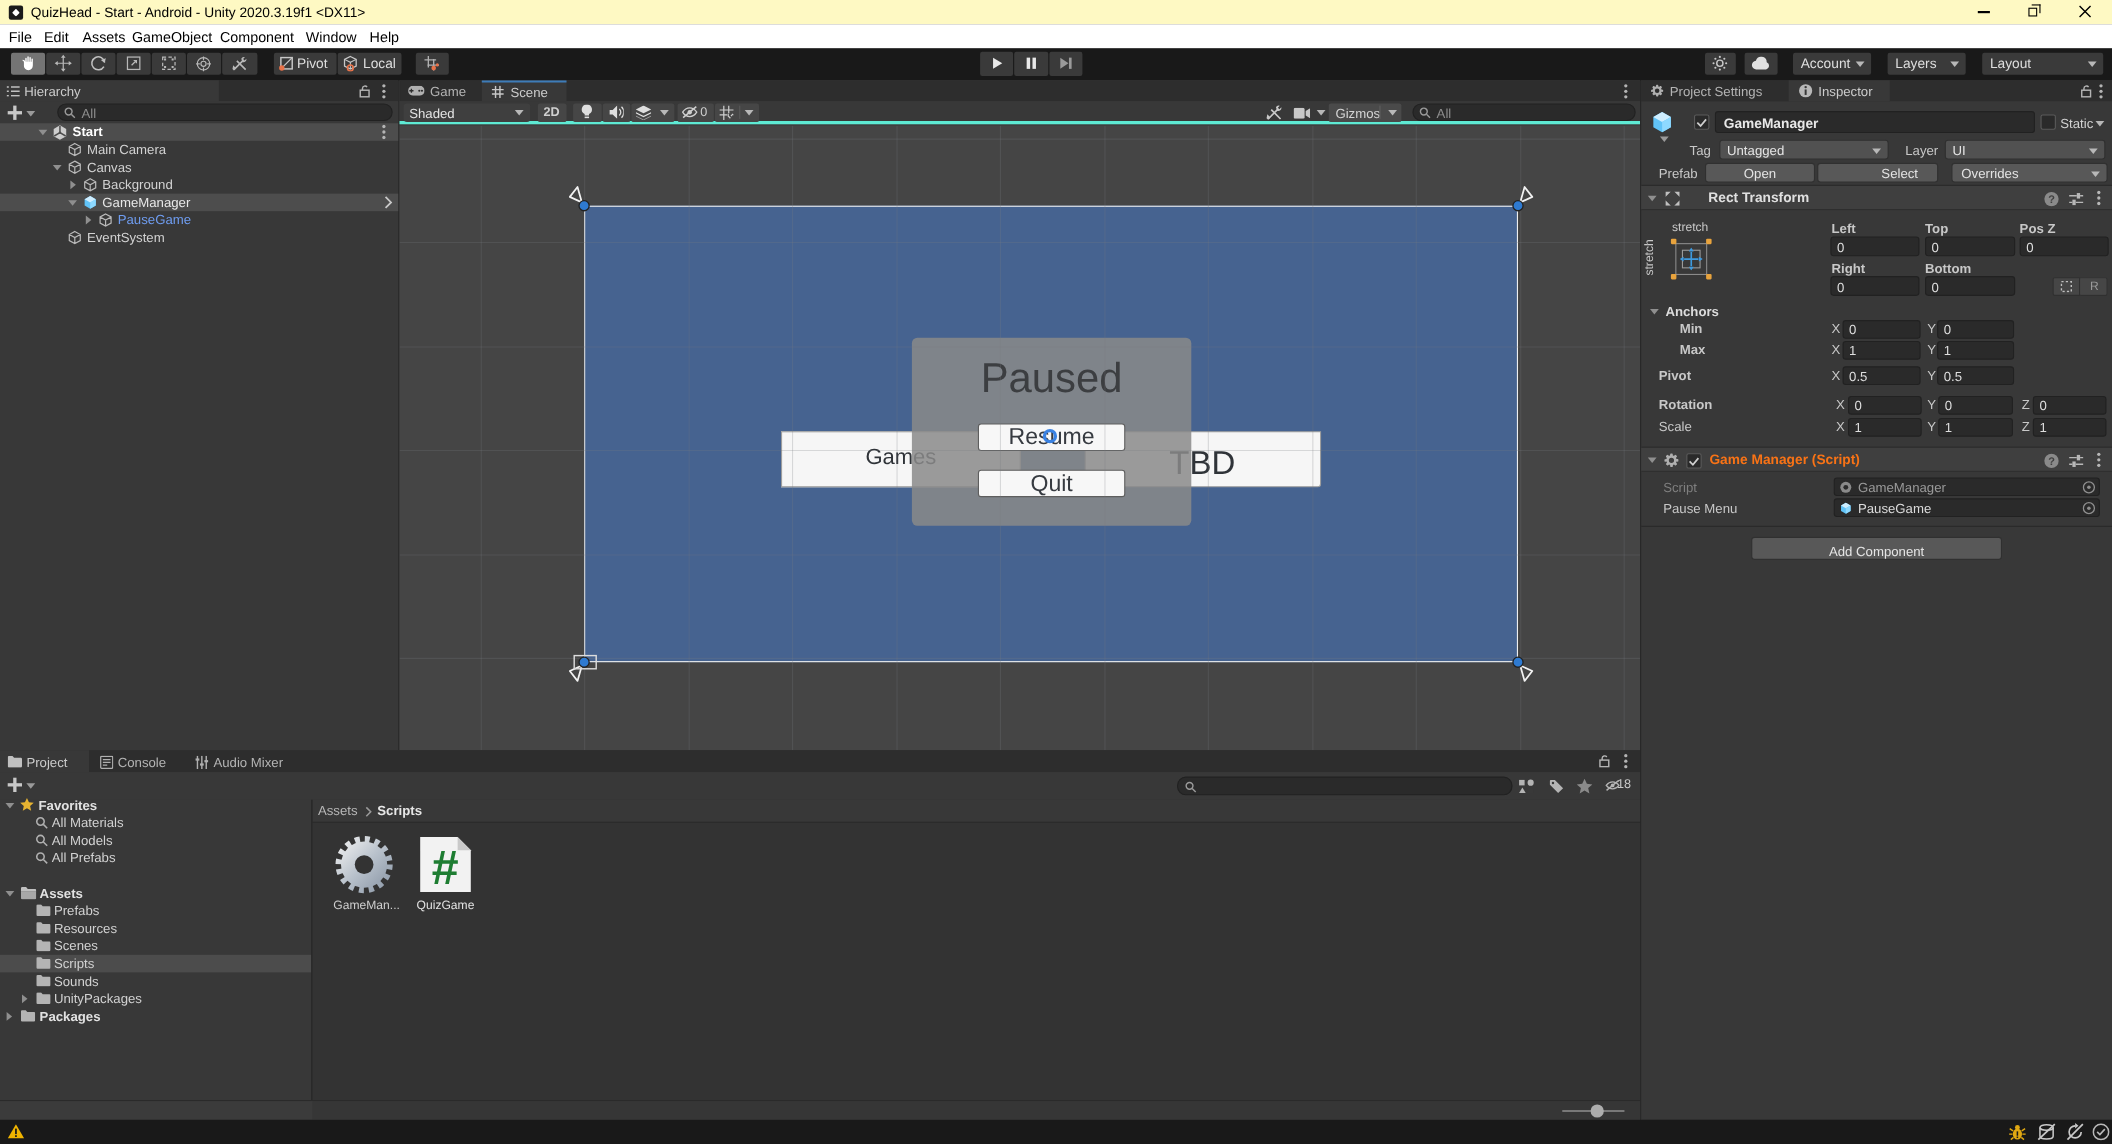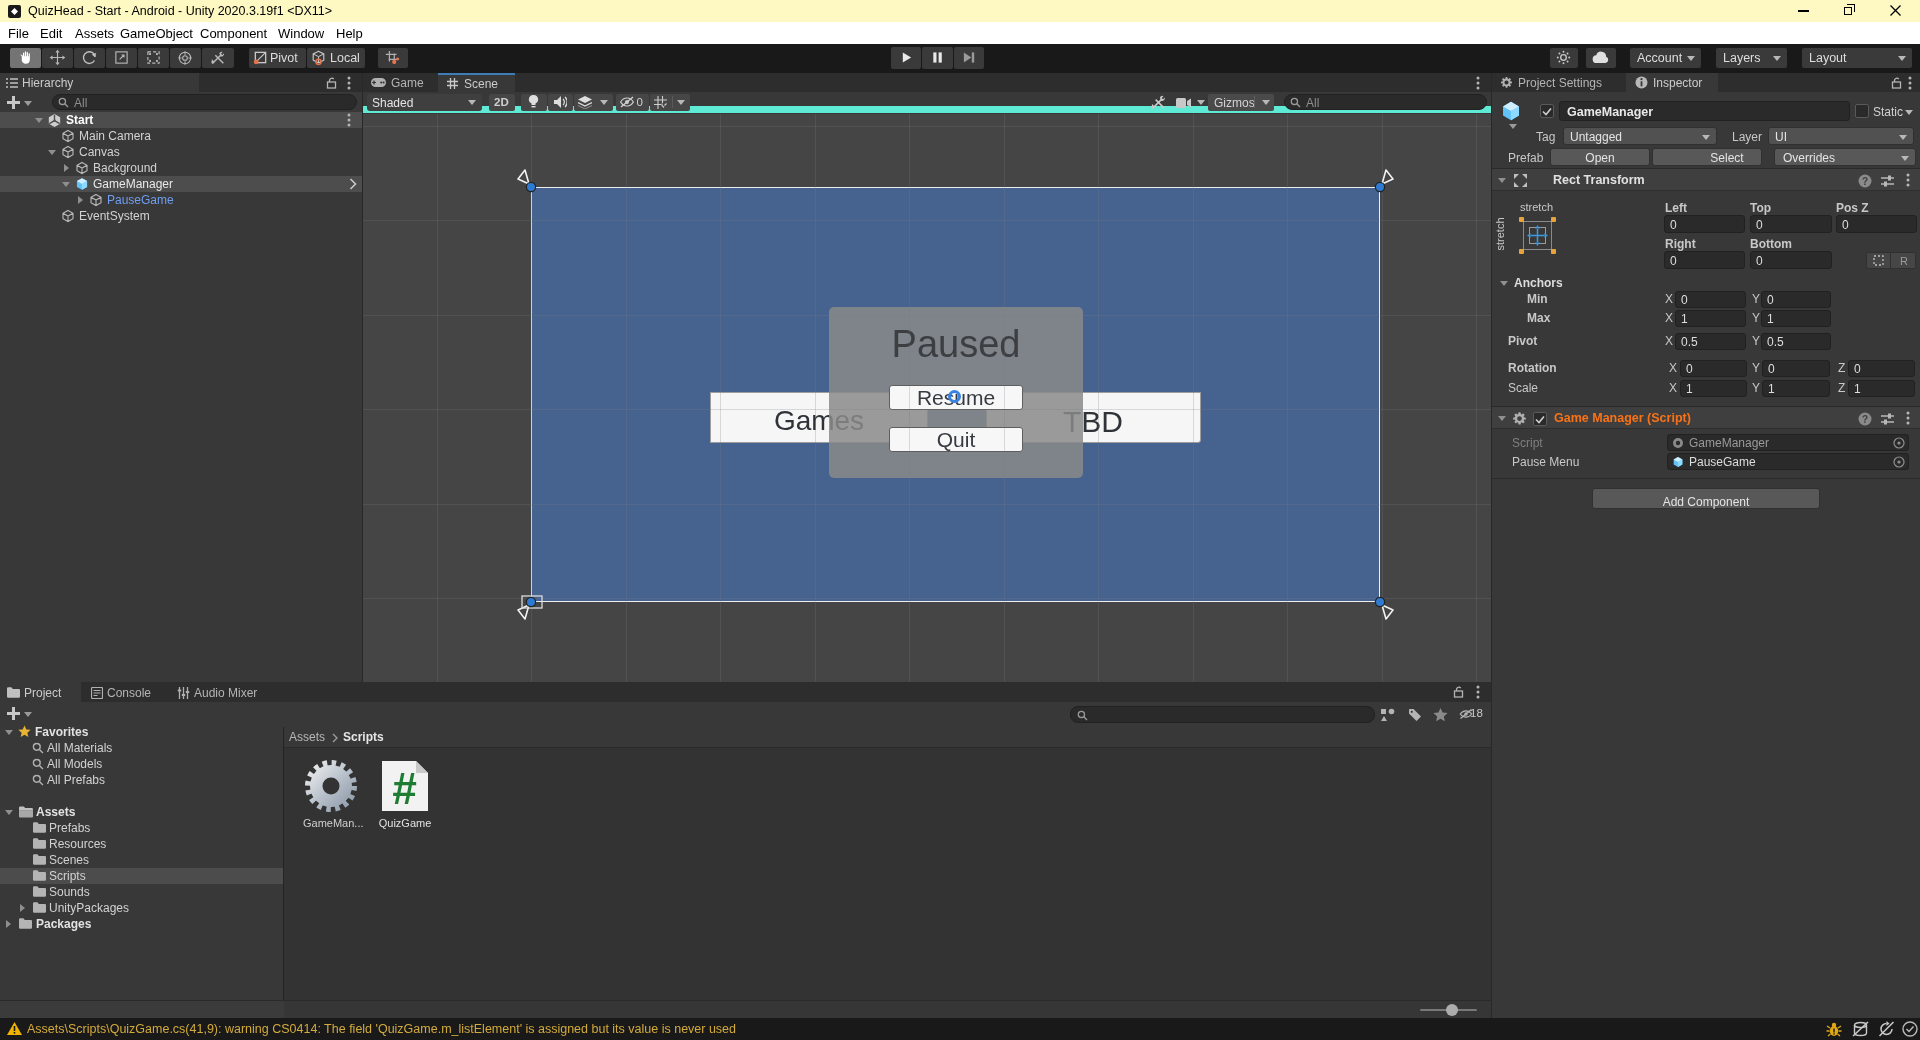--- a/index.html
+++ b/index.html
@@ -312,21 +312,21 @@
     </div>
     <svg width="4" height="14" style="position:absolute;left:1113px;top:3px;" viewBox="0 0 4 14">
         <g fill="#b4b4b4">
           <circle cx="2" cy="2" r="1.5"></circle>
           <circle cx="2" cy="7" r="1.5"></circle>
           <circle cx="2" cy="12" r="1.5"></circle>
         </g>
       </svg>
   </div>
 
-  <div class="abs" style="left:0;top:19px;width:1128px;height:21px;background:#383838;border-bottom:7px solid #5eead4;">
+  <div class="abs" style="left:0;top:19px;width:1128px;height:21px;background:#383838;border-bottom:3px solid #5eead4;">
     <div class="ddown" style="left:4px;top:2px;width:115px;height:17px;background:#3f3f3f;border:none;">
       <span style="position:absolute;left:5px;top:2px;">Shaded</span>
         <div class="caret" style="right:6px;top:6px;"></div>
     </div>
     <div class="abs" style="left:126px;top:2px;width:26px;height:17px;background:#464646;border-radius:2px;color:#cfcfcf;font-size:11.5px;font-weight:bold;">
         <span style="position:absolute;left:5px;top:2px;">2D</span>
       </div>
     <div class="abs" style="left:158px;top:2px;width:26px;height:17px;background:#464646;border-radius:2px;">
       <svg width="11" height="14" style="margin:1px 0 0 7px" viewBox="0 0 11 14">
           <path d="M5.5 0a4.5 4.5 0 0 1 2 8.6V10h-4V8.6A4.5 4.5 0 0 1 5.5 0z" fill="#dedede"></path>
@@ -390,21 +390,21 @@
     </div>
   </div>
 
   <div class="abs" id="scontent" style="left:0;top:41px;width:1128px;height:568px;background:#454545;overflow:hidden;">
 
     <div class="abs" style="left:168px;top:73px;width:849px;height:415px;background:#466390;border:1.5px solid #eeeeee;"></div>
 
 
     <div class="abs" style="left:347px;top:278px;width:218px;height:51px;background:#f6f6f6;border:1px solid #9d9d9d;"></div>
     <div class="abs" style="left:623px;top:278px;width:215px;height:51px;background:#f6f6f6;border:1px solid #9d9d9d;border-radius:0 0 3px 0;"></div>
-    <div class="abs" style="left:386px;top:291px;width:140px;text-align:center;font-size:28px;color:#2f3338;">Games</div>
+    <div class="abs" style="left:386px;top:291px;width:140px;text-align:center;font-size:20px;color:#2f3338;">Games</div>
     <div class="abs" style="left:660px;top:291px;width:140px;text-align:center;font-size:30px;color:#2f3338;">TBD</div>
 
     <div class="abs" style="left:466px;top:193px;width:254px;height:171px;background:rgba(138,138,138,0.85);border-radius:5px;"></div>
     <div class="abs" style="left:466px;top:209px;width:254px;text-align:center;font-size:38px;color:#3c3e41;">Paused</div>
 
     <div class="abs" style="left:526px;top:271px;width:134px;height:25px;background:#f7f7f7;border:1px solid #5e5e5e;border-radius:3px;text-align:center;font-size:21px;color:#373b41;">Resume</div>
     <div class="abs" style="left:526px;top:312.5px;width:134px;height:25px;background:#f7f7f7;border:1px solid #5e5e5e;border-radius:3px;text-align:center;font-size:21px;color:#373b41;">Quit</div>
 
     <div class="abs" style="left:585px;top:276px;width:13px;height:13px;border-radius:50%;border:3.5px solid #3a82e2;box-sizing:border-box;"></div>
 
@@ -893,21 +893,20 @@
     <div class="abs" style="left:1446px;top:3px;width:12px;height:12px;border-radius:50%;background:#adadad;"></div>
   </div>
   <div class="vdiv" style="left:283px;top:45px;width:1px;height:273px;"></div>
 </div>
 <div class="abs" id="statusbar">
   <svg width="15" height="13" style="position:absolute;left:7px;top:4px;" viewBox="0 0 15 13">
       <path d="M7.5 0L15 13H0z" fill="#f0b400"></path>
       <rect x="6.7" y="4" width="1.6" height="5" fill="#191919"></rect>
       <rect x="6.7" y="10" width="1.6" height="1.6" fill="#191919"></rect>
     </svg>
-  <span style="position:absolute;left:27px;top:4px;font-size:12.5px;color:#d3aa3c;">Assets\Scripts\QuizGame.cs(41,9): warning CS0414: The field 'QuizGame.m_listElement' is assigned but its value is never used</span>
   <svg width="16" height="15" style="position:absolute;left:1826px;top:4px;" viewBox="0 0 16 15">
       <g fill="#e0a812">
         <ellipse cx="8" cy="9" rx="4.2" ry="5"></ellipse>
         <circle cx="8" cy="3" r="2.2"></circle>
         <path d="M1 4l3 2M15 4l-3 2M0.5 9h3M15.5 9h-3M2 14l2.5-2M14 14l-2.5-2" stroke="#e0a812" stroke-width="1.3"></path>
       </g>
       <rect x="7.3" y="6.5" width="1.4" height="4" fill="#191919"></rect>
       <rect x="7.3" y="11.2" width="1.4" height="1.4" fill="#191919"></rect>
     </svg>
   <svg width="17" height="16" style="position:absolute;left:1852px;top:3px;" viewBox="0 0 17 16">

